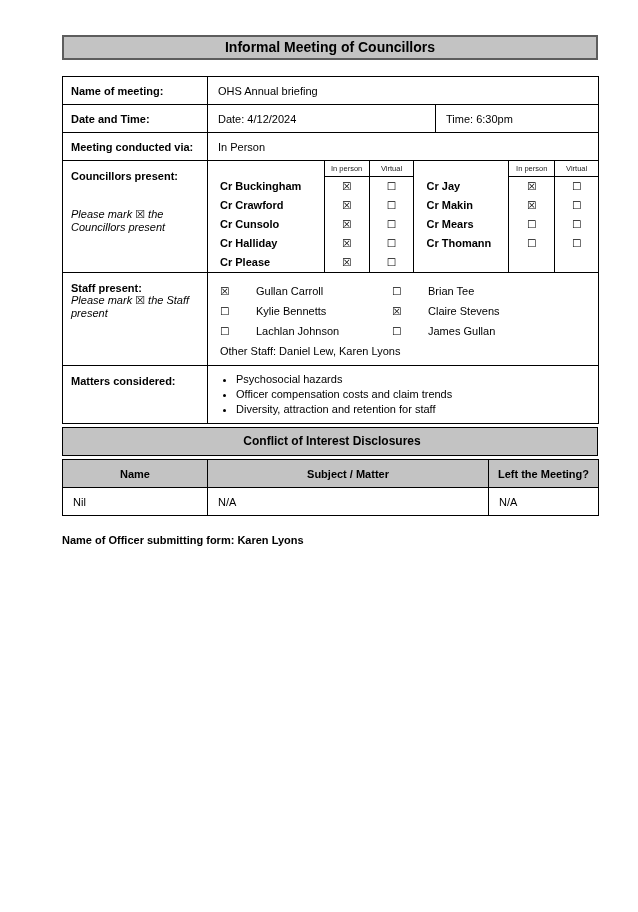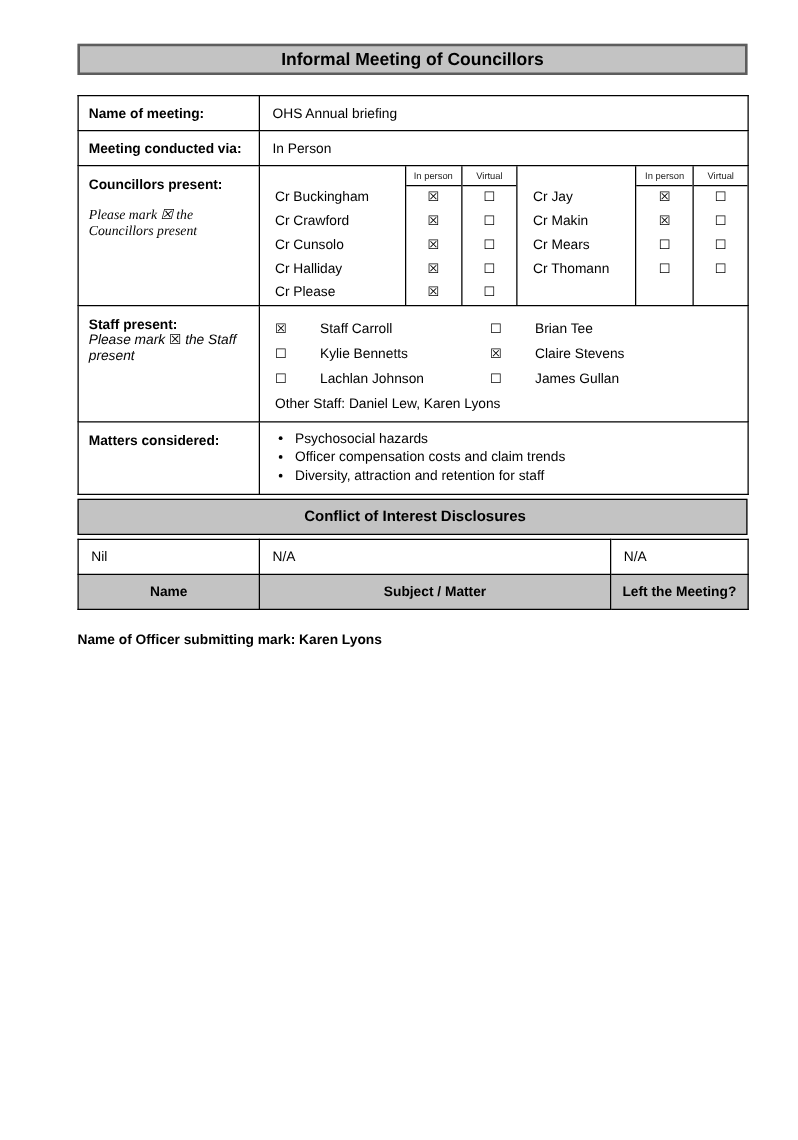--- a/index.html
+++ b/index.html
@@ -28,40 +28,40 @@
   }
   table.form td { border: 1px solid #000; vertical-align: middle; }
   td.lbl { font-weight: bold; padding: 6px 6px 6px 8px; }
   td.lbl.top { vertical-align: top; padding-top: 9px; }
   td.val { padding: 6px 6px 6px 10px; }
   tr.r-std td { height: 28px; }
   .note {
     font-weight: normal; font-style: italic;
     line-height: 13px;
   }
-  .note.c-note { margin-top: 12px; font-family: Liberation Serif, serif; }
+  .note.c-note { margin-top: 26px; }
   .note.s-note { }
 
   
   td.nopad { padding: 0; vertical-align: top; }
   .cgrid { display: flex; height: 111px; }
   .ccol { height: 100%; }
   .ccol.b { border-left: 1px solid #000; }
   .c-n1 { width: 116px; }
   .c-p1 { width: 45px; }
   .c-v1 { width: 45px; }
   .c-n2 { width: 95px; }
   .c-p2 { width: 46px; }
   .c-v2 { width: 44px; }
   .chead {
     height: 16px; line-height: 15px; text-align: center;
     font-size: 7.5px; color: #222;
   }
   .chead.rule { border-bottom: 1px solid #000; }
-  .cname { height: 19px; line-height: 19px; padding-left: 12px; white-space: nowrap; }
+  .cname { height: 19px; line-height: 19px; padding-left: 12px; white-space: nowrap; font-weight: bold; }
   .cmark { height: 19px; line-height: 19px; text-align: center; font-size: 10.5px; }
 
   
   .staffwrap { padding: 8px 0 4px 12px; }
   .staffrow {
     display: grid; grid-template-columns: 36px 136px 36px auto;
     height: 20px; line-height: 20px;
   }
   .smark { font-size: 10.5px; }
   .otherstaff { height: 20px; line-height: 20px; }
@@ -106,20 +106,25 @@
         <col style="width:228px">
         <col style="width:163px">
       </colgroup>
 
     <tbody>
         <tr class="r-std">
       <td class="lbl">Name of meeting:</td>
       <td class="val" colspan="2">OHS Annual briefing</td>
     </tr>
 
+    <tr class="r-std">
+      <td class="lbl">Date and Time:</td>
+      <td class="val">Date: 4/12/2024</td>
+      <td class="val">Time: 6:30pm</td>
+    </tr>
 
     <tr class="r-std">
       <td class="lbl">Meeting conducted via:</td>
       <td class="val" colspan="2">In Person</td>
     </tr>
 
     <tr>
       <td class="lbl top">
         <div>Councillors present:</div>
         <div class="note c-note">Please mark ☒ the Councillors present</div>
@@ -177,21 +182,21 @@
 
     <tr>
       <td class="lbl top">
         <div>Staff present:</div>
         <div class="note s-note">Please mark ☒ the Staff present</div>
       </td>
       <td class="nopad" colspan="2">
         <div class="staffwrap">
           <div class="staffrow">
             <span class="smark">☒</span>
-            <span>Staff Carroll</span>
+            <span>Gullan Carroll</span>
             <span class="smark">☐</span>
             <span>Brian Tee</span>
           </div>
           <div class="staffrow">
             <span class="smark">☐</span>
             <span>Kylie Bennetts</span>
             <span class="smark">☒</span>
             <span>Claire Stevens</span>
           </div>
           <div class="staffrow">
@@ -223,27 +228,27 @@
   </div>
 
   <table class="disc">
     <colgroup>
         <col style="width:145px">
         <col style="width:281px">
         <col style="width:110px">
       </colgroup>
     <tbody>
         <tr>
+      <th>Name</th>
+      <th>Subject / Matter</th>
+      <th>Left the Meeting?</th>
+    </tr>
+    <tr>
       <td>Nil</td>
       <td>N/A</td>
       <td>N/A</td>
     </tr>
-    <tr>
-      <th>Name</th>
-      <th>Subject / Matter</th>
-      <th>Left the Meeting?</th>
-    </tr>
   </tbody>
     </table>
 
-  <div class="officer">Name of Officer submitting mark: Karen Lyons</div>
+  <div class="officer">Name of Officer submitting form: Karen Lyons</div>
 
 </div>
 
 </body></html>

